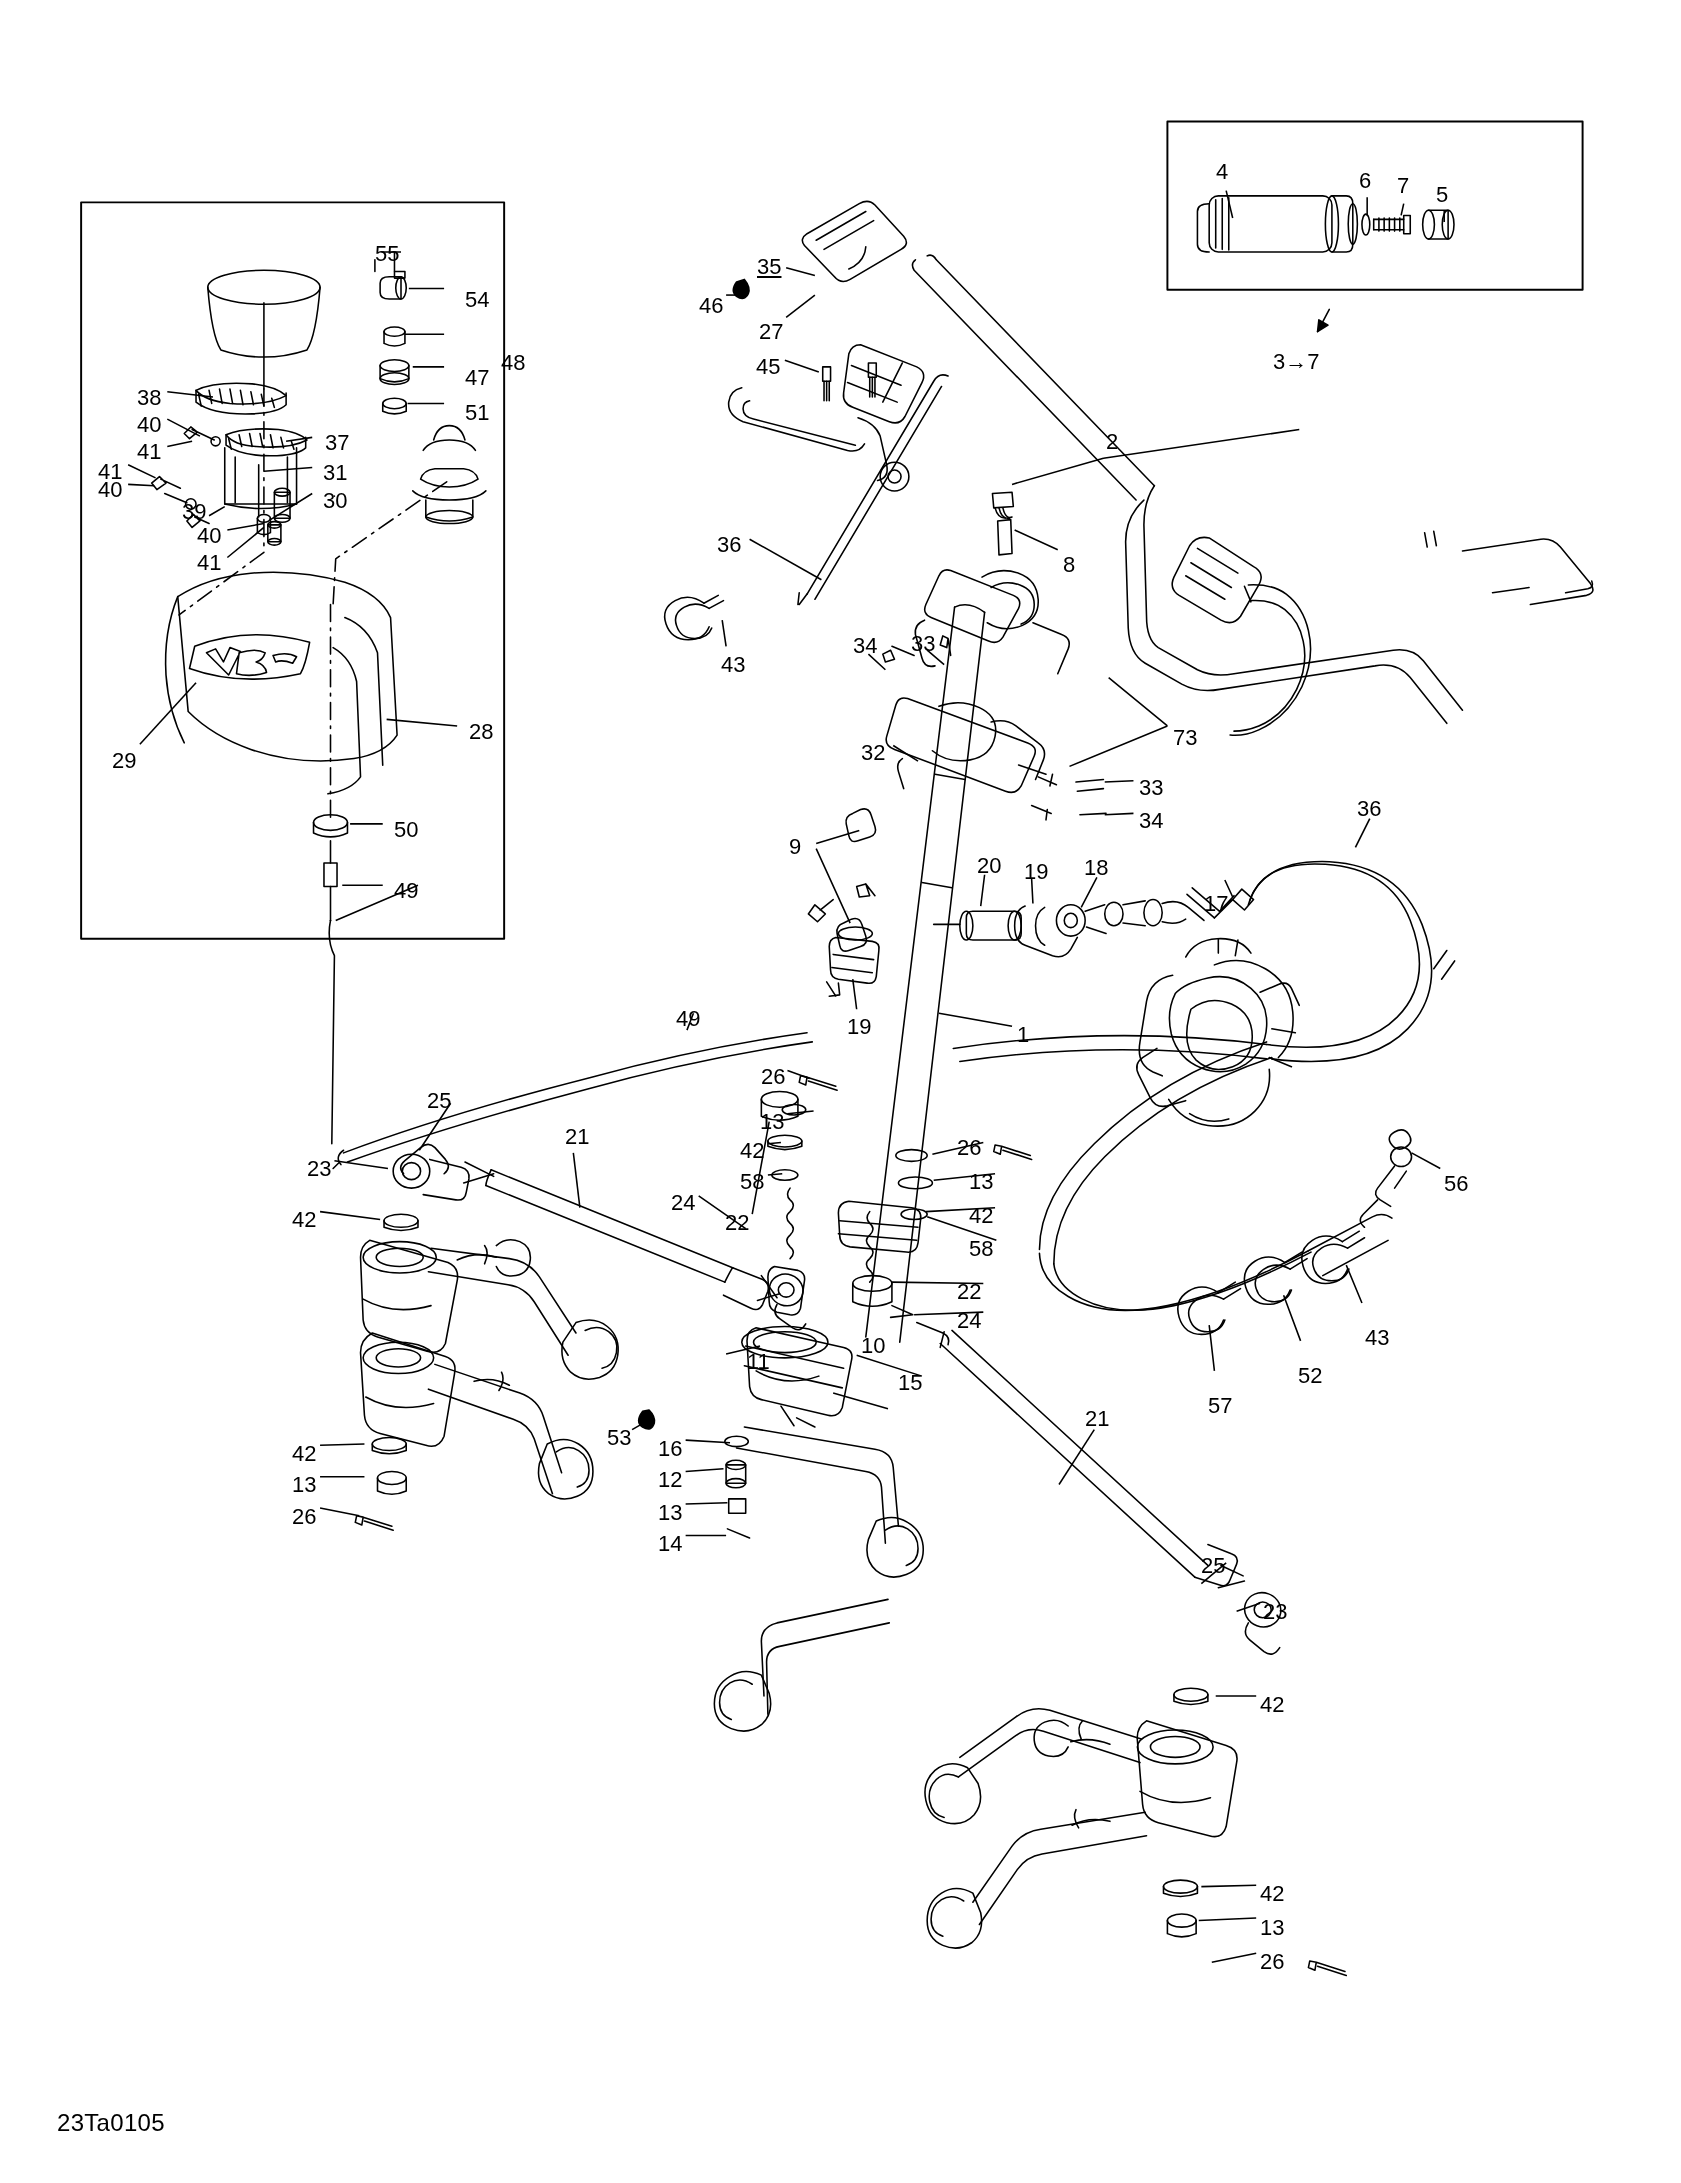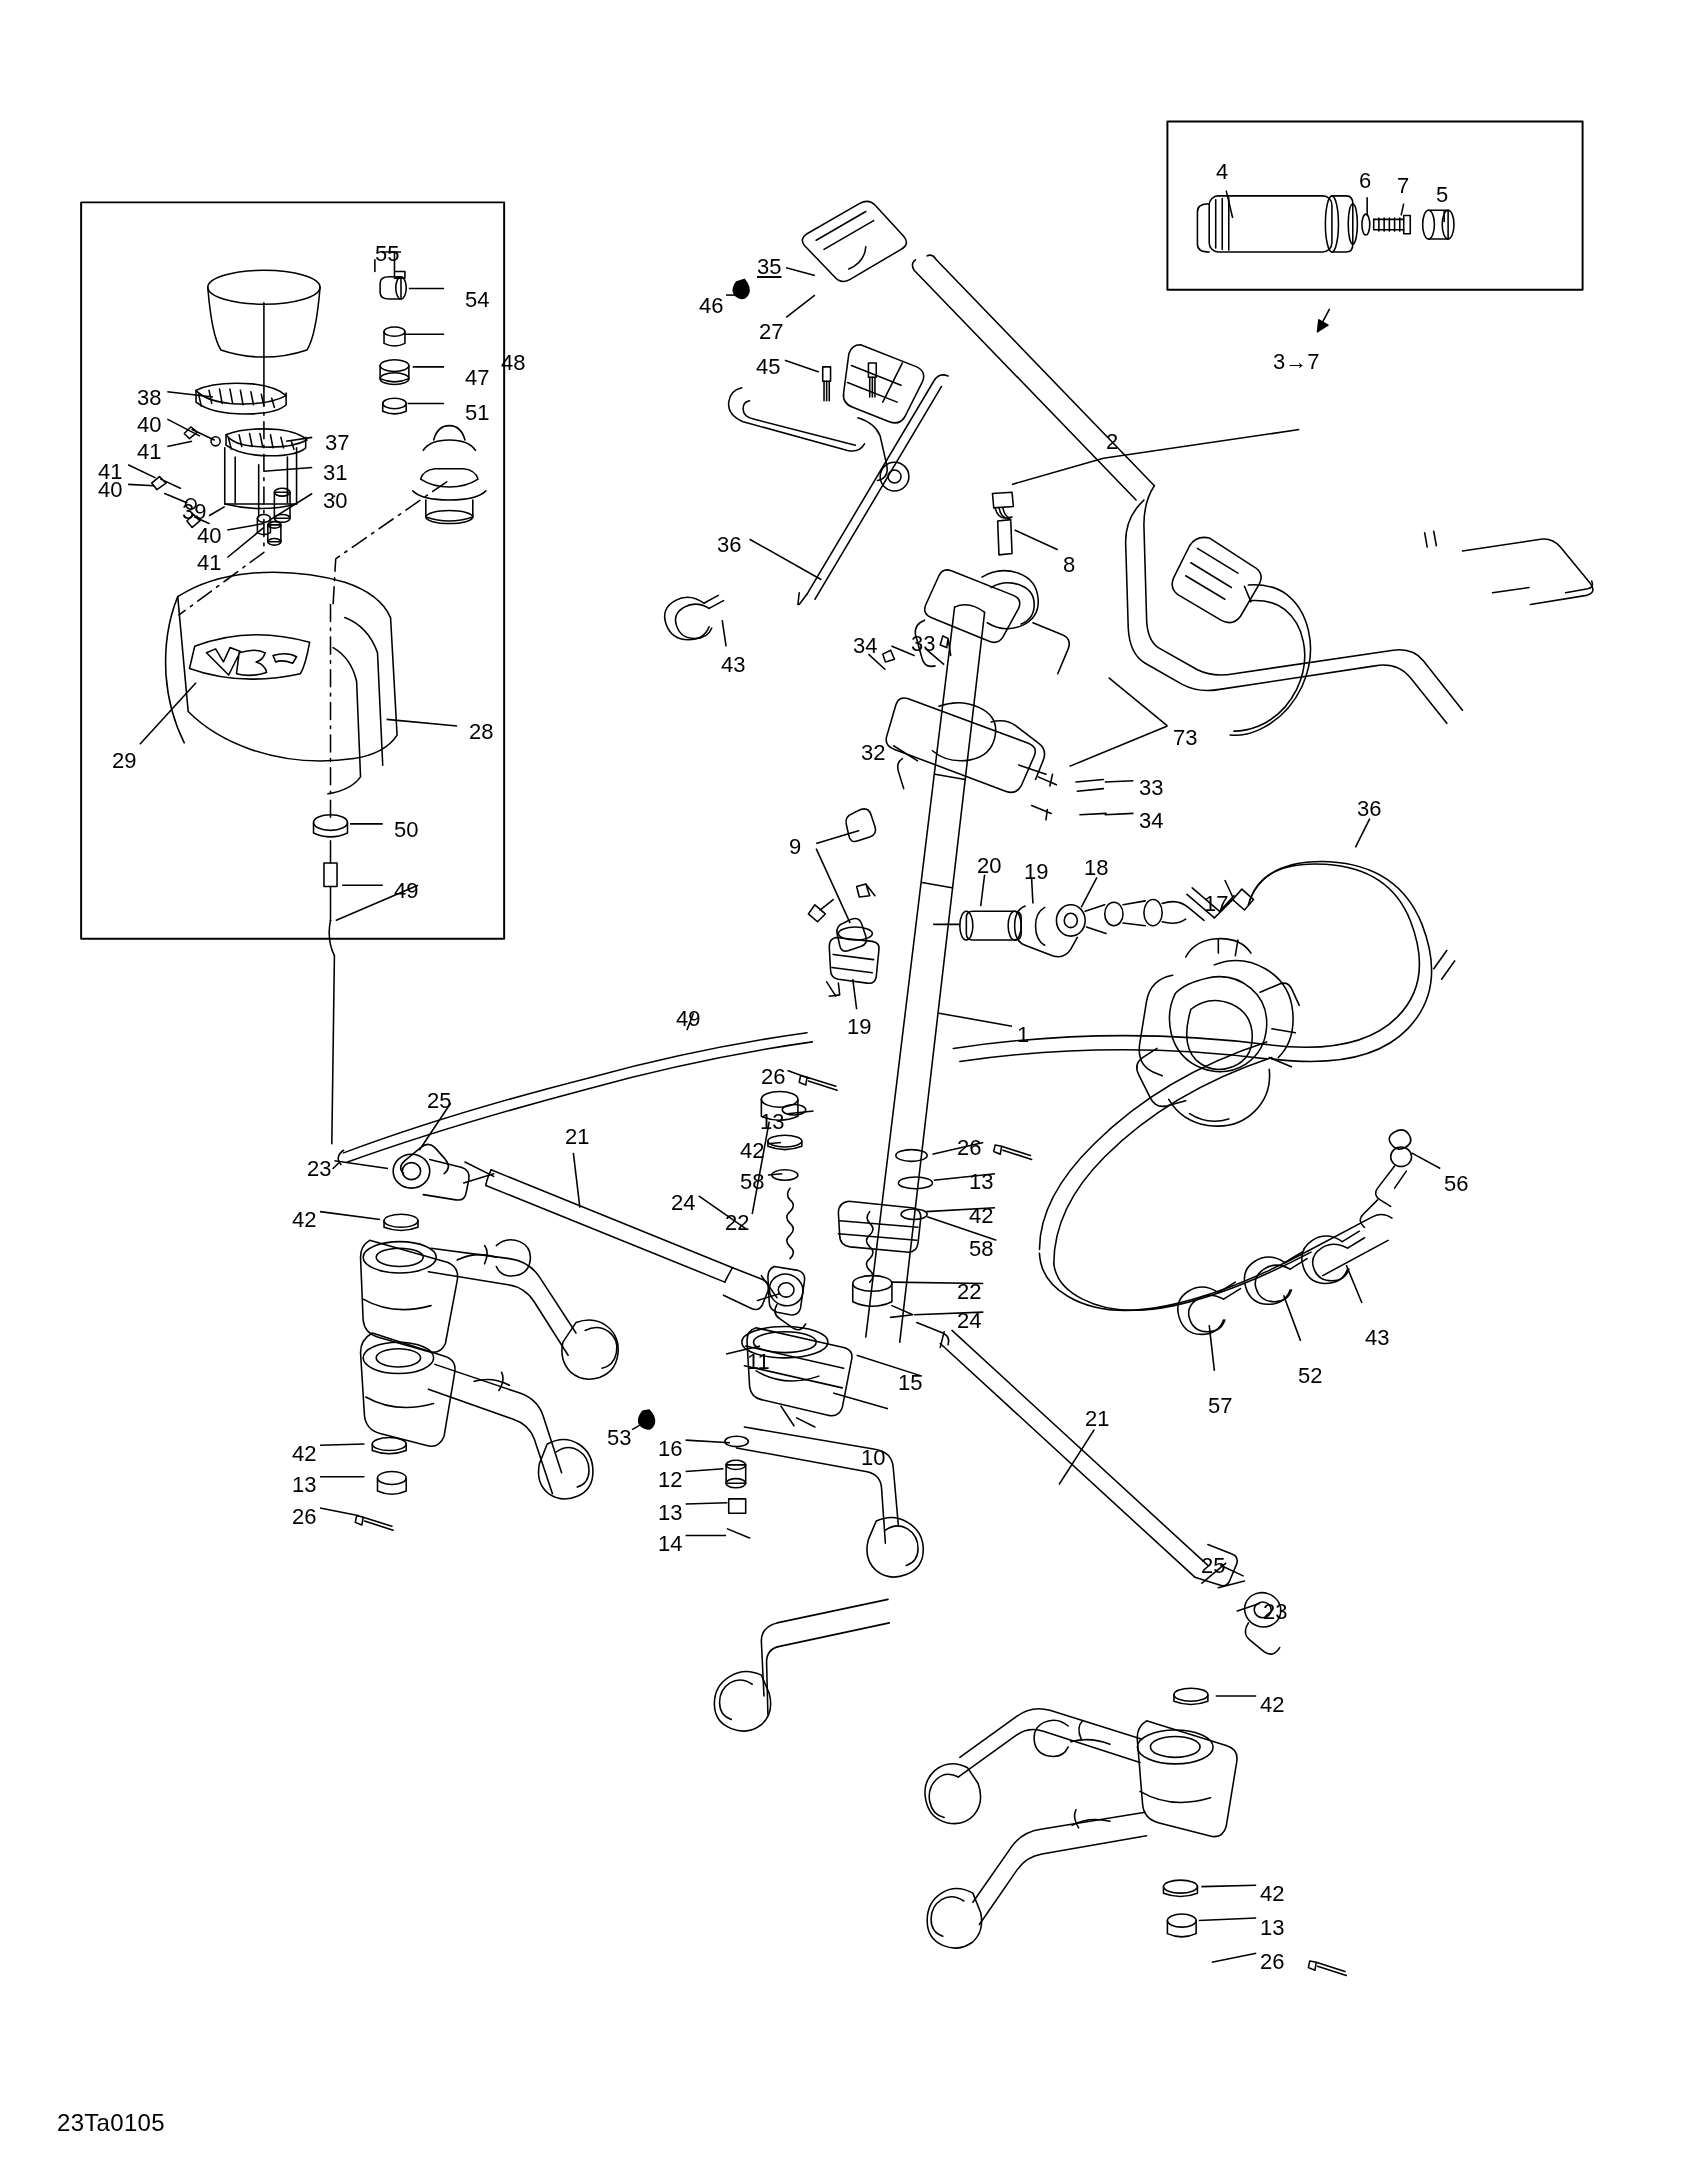--- a/index.html
+++ b/index.html
@@ -557,21 +557,21 @@
   </svg>
 
   <div class="callout" style="left:1017px;top:1024px;">1</div>
   <div class="callout" style="left:1106px;top:431px;">2</div>
   <div class="callout" style="left:1216px;top:161px;">4</div>
   <div class="callout" style="left:1436px;top:184px;">5</div>
   <div class="callout" style="left:1359px;top:170px;">6</div>
   <div class="callout" style="left:1397px;top:175px;">7</div>
   <div class="callout" style="left:1063px;top:554px;">8</div>
   <div class="callout" style="left:789px;top:836px;">9</div>
-  <div class="callout" style="left:861px;top:1447px;">10</div>
+  <div class="callout" style="left:861px;top:1335px;">10</div>
   <div class="callout" style="left:699px;top:1351px;margin-left:48px;">11</div>
   <div class="callout" style="left:658px;top:1469px;">12</div>
   <div class="callout" style="left:760px;top:1111px;">13</div>
   <div class="callout" style="left:969px;top:1171px;">13</div>
   <div class="callout" style="left:292px;top:1474px;">13</div>
   <div class="callout" style="left:658px;top:1502px;">13</div>
   <div class="callout" style="left:1260px;top:1917px;">13</div>
   <div class="callout" style="left:658px;top:1533px;">14</div>
   <div class="callout" style="left:898px;top:1372px;">15</div>
   <div class="callout" style="left:658px;top:1438px;">16</div>

